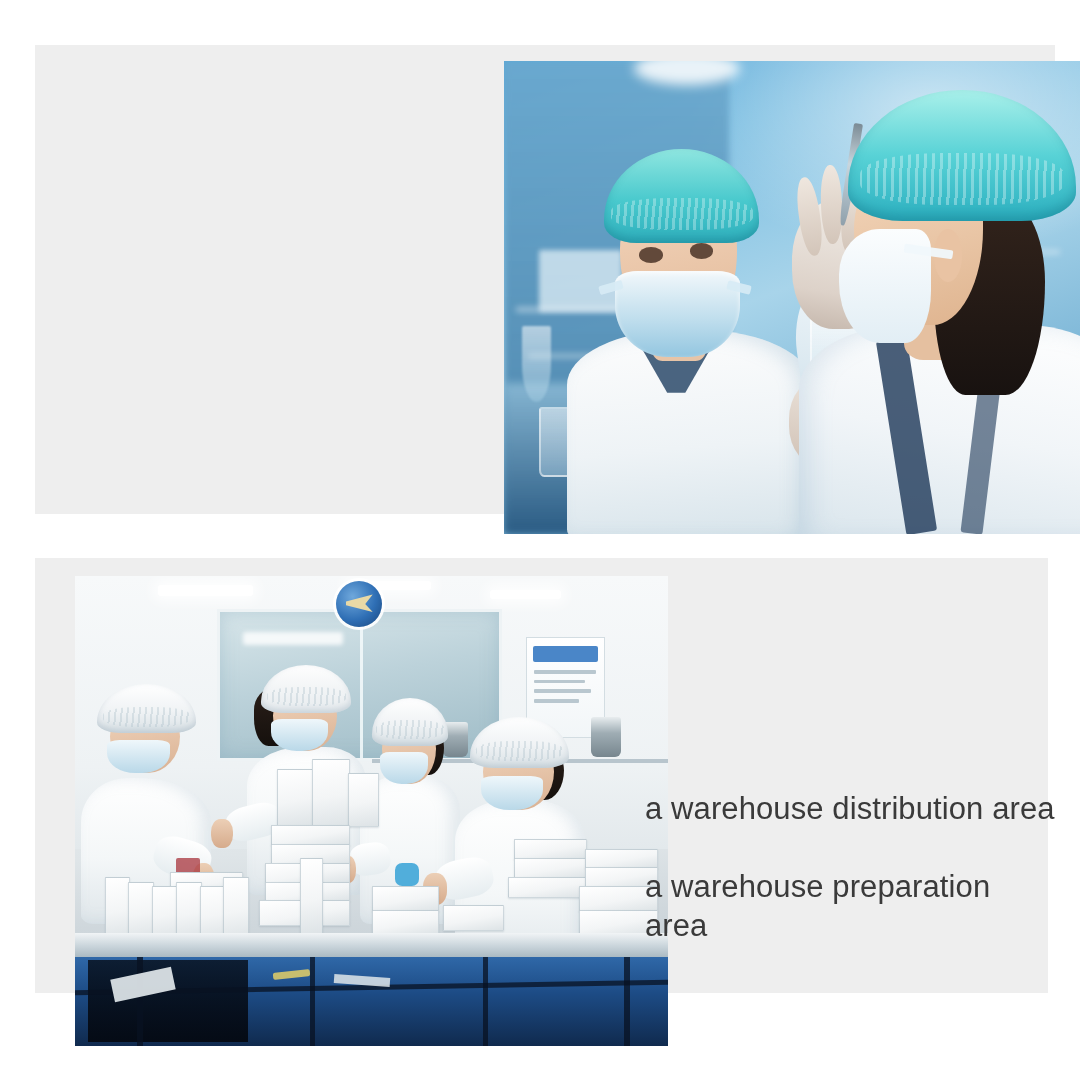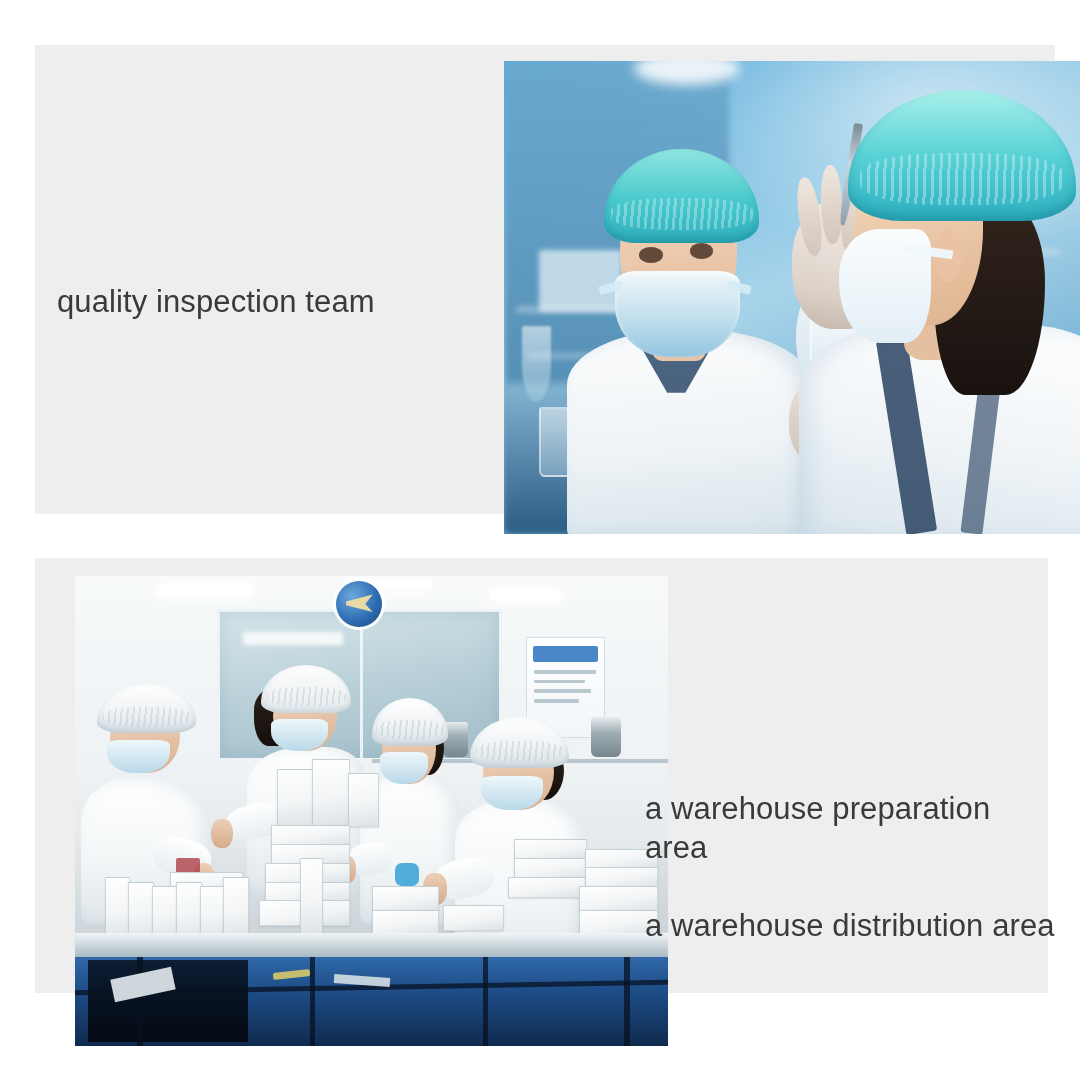--- a/index.html
+++ b/index.html
@@ -522,21 +522,20 @@
           <div class="face"></div>
           <div class="ear"></div>
           <div class="mask"></div>
           <div class="mask-strap"></div>
           <div class="cap"></div>
         </div>
       </div>
     </figure>
 
     <div class="caption">
-      <span class="caption-line">quality inspection team</span>
     </div>
   </section>
 
   <section class="feature-block" id="block-warehouse">
 
     <div class="panel-bg"></div>
 
     <figure class="photo">
       <div class="pack-scene">
         <div class="pack-bg"></div>
@@ -650,18 +649,18 @@
           <div class="strut v3"></div>
           <div class="strut v4"></div>
           <div class="paper"></div>
           <div class="paper2"></div>
           <div class="tape"></div>
         </div>
       </div>
     </figure>
 
     <div class="caption">
+      <span class="caption-line">a warehouse distribution area</span>
       <span class="caption-line">a warehouse preparation area</span>
-      <span class="caption-line">a warehouse distribution area</span>
     </div>
   </section>
 
 </div>
 
 </body></html>

